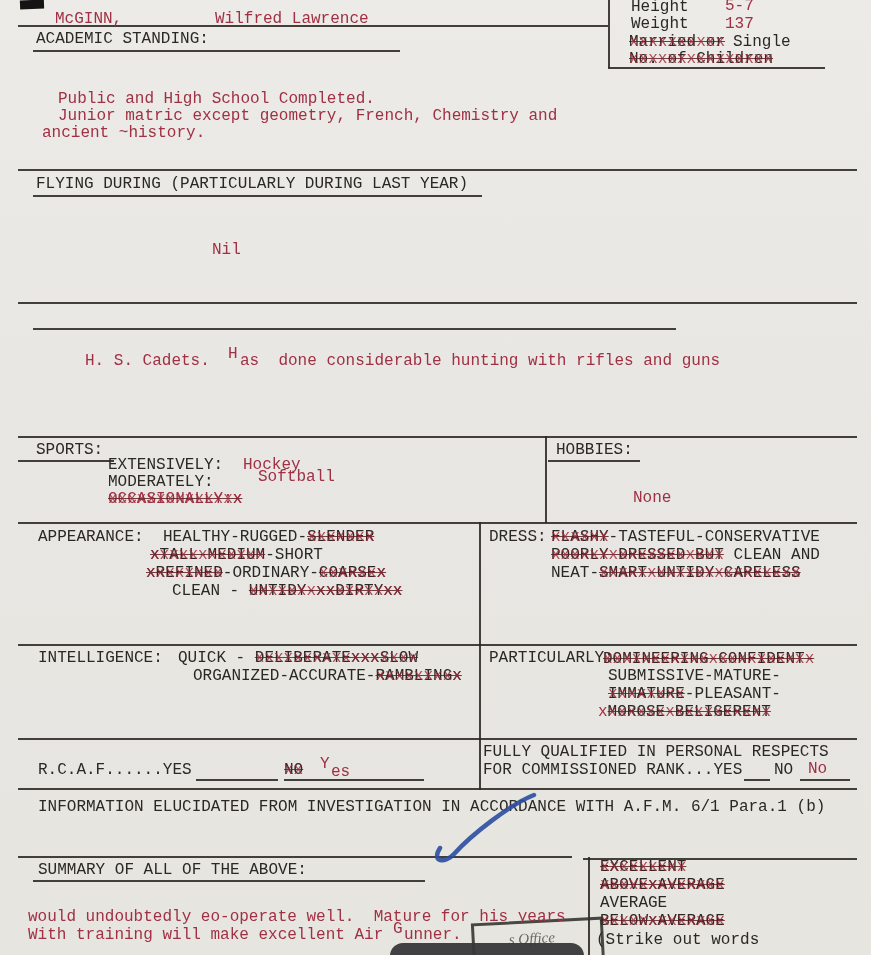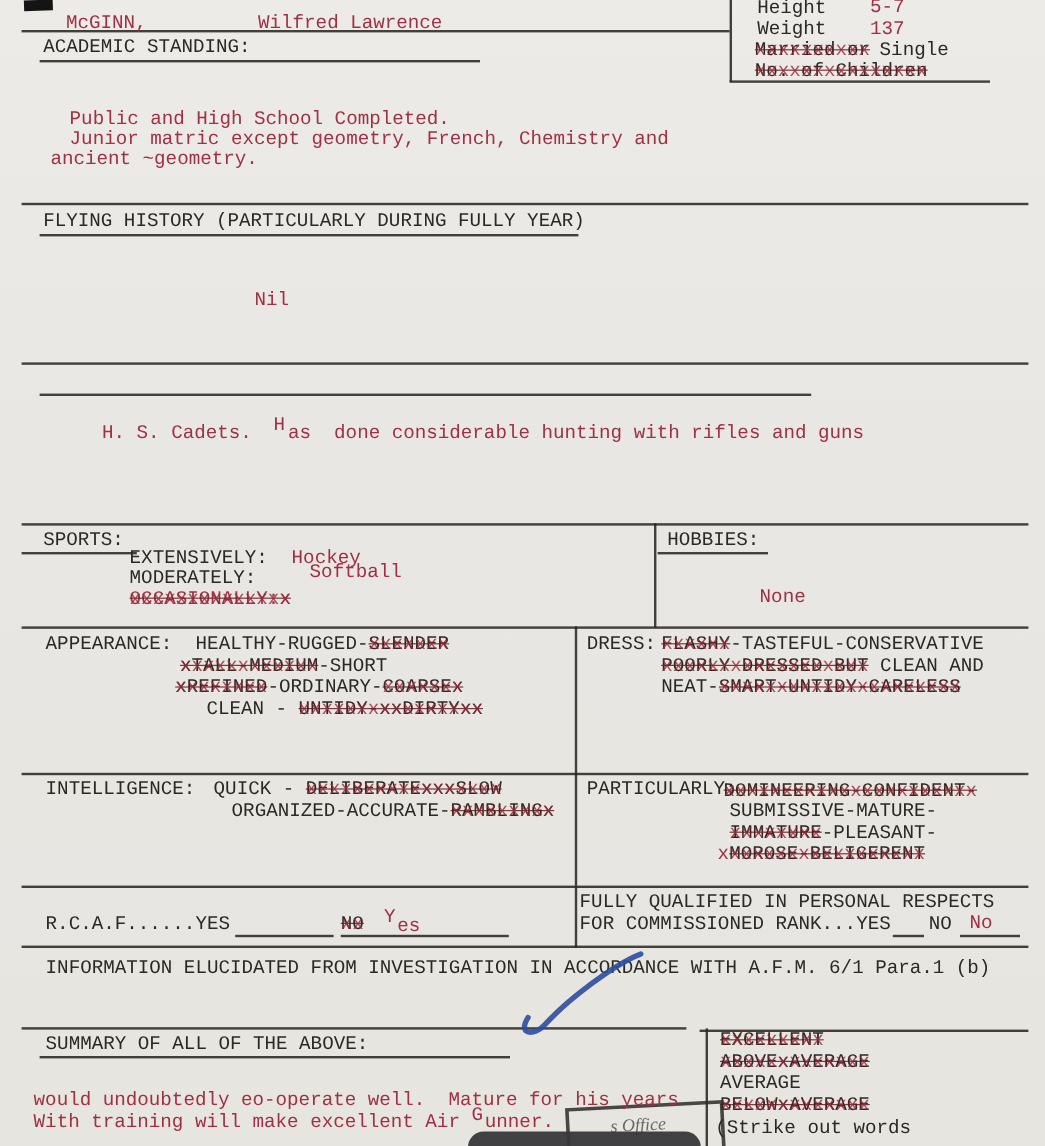--- a/index.html
+++ b/index.html
@@ -66,24 +66,24 @@
   <div class="t" style="left:631px;top:-2px">Height</div>
   <div class="t red" style="left:725px;top:-3px">5-7</div>
   <div class="t" style="left:631px;top:15px">Weight</div>
   <div class="t red" style="left:725px;top:15px">137</div>
   <div class="t" style="left:629px;top:33px"><span class="xo">Married or</span></div>
   <div class="t" style="left:733px;top:33px">Single</div>
   <div class="t" style="left:629px;top:50px"><span class="xo">No. of Children</span></div>
 
   <div class="t red" style="left:58px;top:107px">Junior matric except geometry, French, Chemistry and</div>
   <div class="t red" style="left:58px;top:90px">Public and High School Completed.</div>
-  <div class="t red" style="left:42px;top:124px">ancient ~geometry.</div>
+  <div class="t red" style="left:42px;top:124px">ancient ~history.</div>
 
   <div class="rule" style="left:18px;top:169px;width:839px"></div>
-  <div class="t" style="left:36px;top:175px">FLYING HISTORY (PARTICULARLY DURING FULLY YEAR)</div>
+  <div class="t" style="left:36px;top:175px">FLYING DURING (PARTICULARLY DURING LAST YEAR)</div>
   <div class="rule" style="left:33px;top:195px;width:449px"></div>
   <div class="t red" style="left:212px;top:241px">Nil</div>
 
   <div class="rule" style="left:18px;top:302px;width:839px"></div>
   <div class="rule" style="left:33px;top:328px;width:643px"></div>
   <div class="t red" style="left:85px;top:352px">H. S. Cadets.</div>
   <div class="t red" style="left:228px;top:345px">H</div>
   <div class="t red" style="left:240px;top:352px">as  done considerable hunting with rifles and guns</div>
 
   <div class="rule" style="left:18px;top:436px;width:839px"></div>

